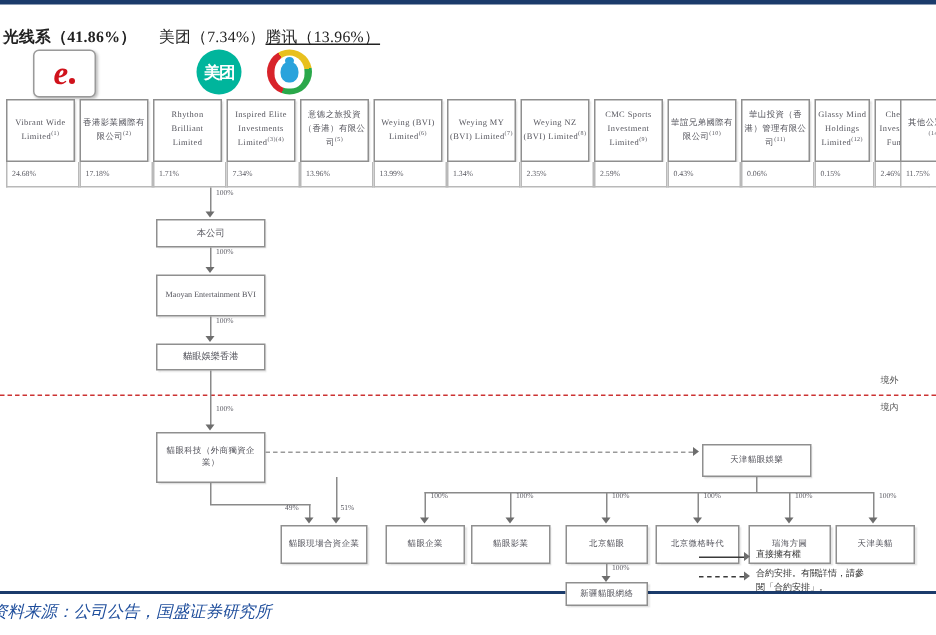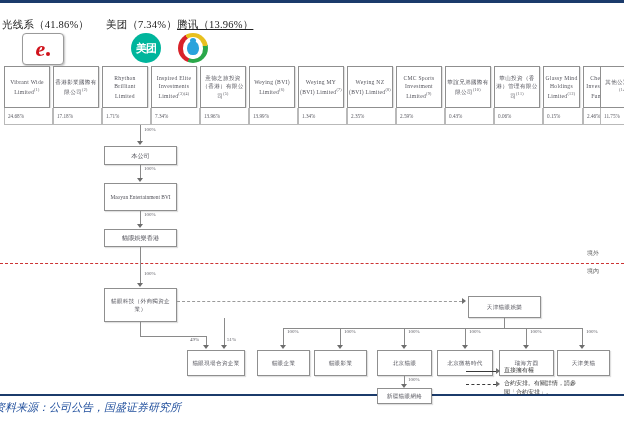--- a/index.html
+++ b/index.html
@@ -72,21 +72,21 @@
 
   .source{position:absolute;left:-6px;top:400px;font-size:11px;color:#1f4e9c;font-style:italic;
           font-family:"Liberation Serif",serif;white-space:nowrap;}
 </style>
 </head>
 <body>
 
 <div class="top-rule"></div>
 <div class="bottom-rule"></div>
 
-<div class="grp-label" style="left:2px;top:18px;">光线系（41.86%）</div>
+<div class="grp-label" style="left:2px;top:18px;font-weight:bold;">光线系（41.86%）</div>
 <div class="grp-label" style="left:106px;top:18px;">美团（7.34%）</div>
 <div class="grp-label" style="left:177px;top:18px;text-decoration:underline;">腾讯（13.96%）</div>
 
 <div class="logo logo-ent" style="left:22px;top:33px;">
   <span class="e">e</span>
     <span class="dot"></span>
 </div>
 <div class="logo logo-mt" style="left:131px;top:33px;">美团</div>
 <div class="logo logo-tx" style="left:178px;top:33px;">
   <span class="inner"></span>

